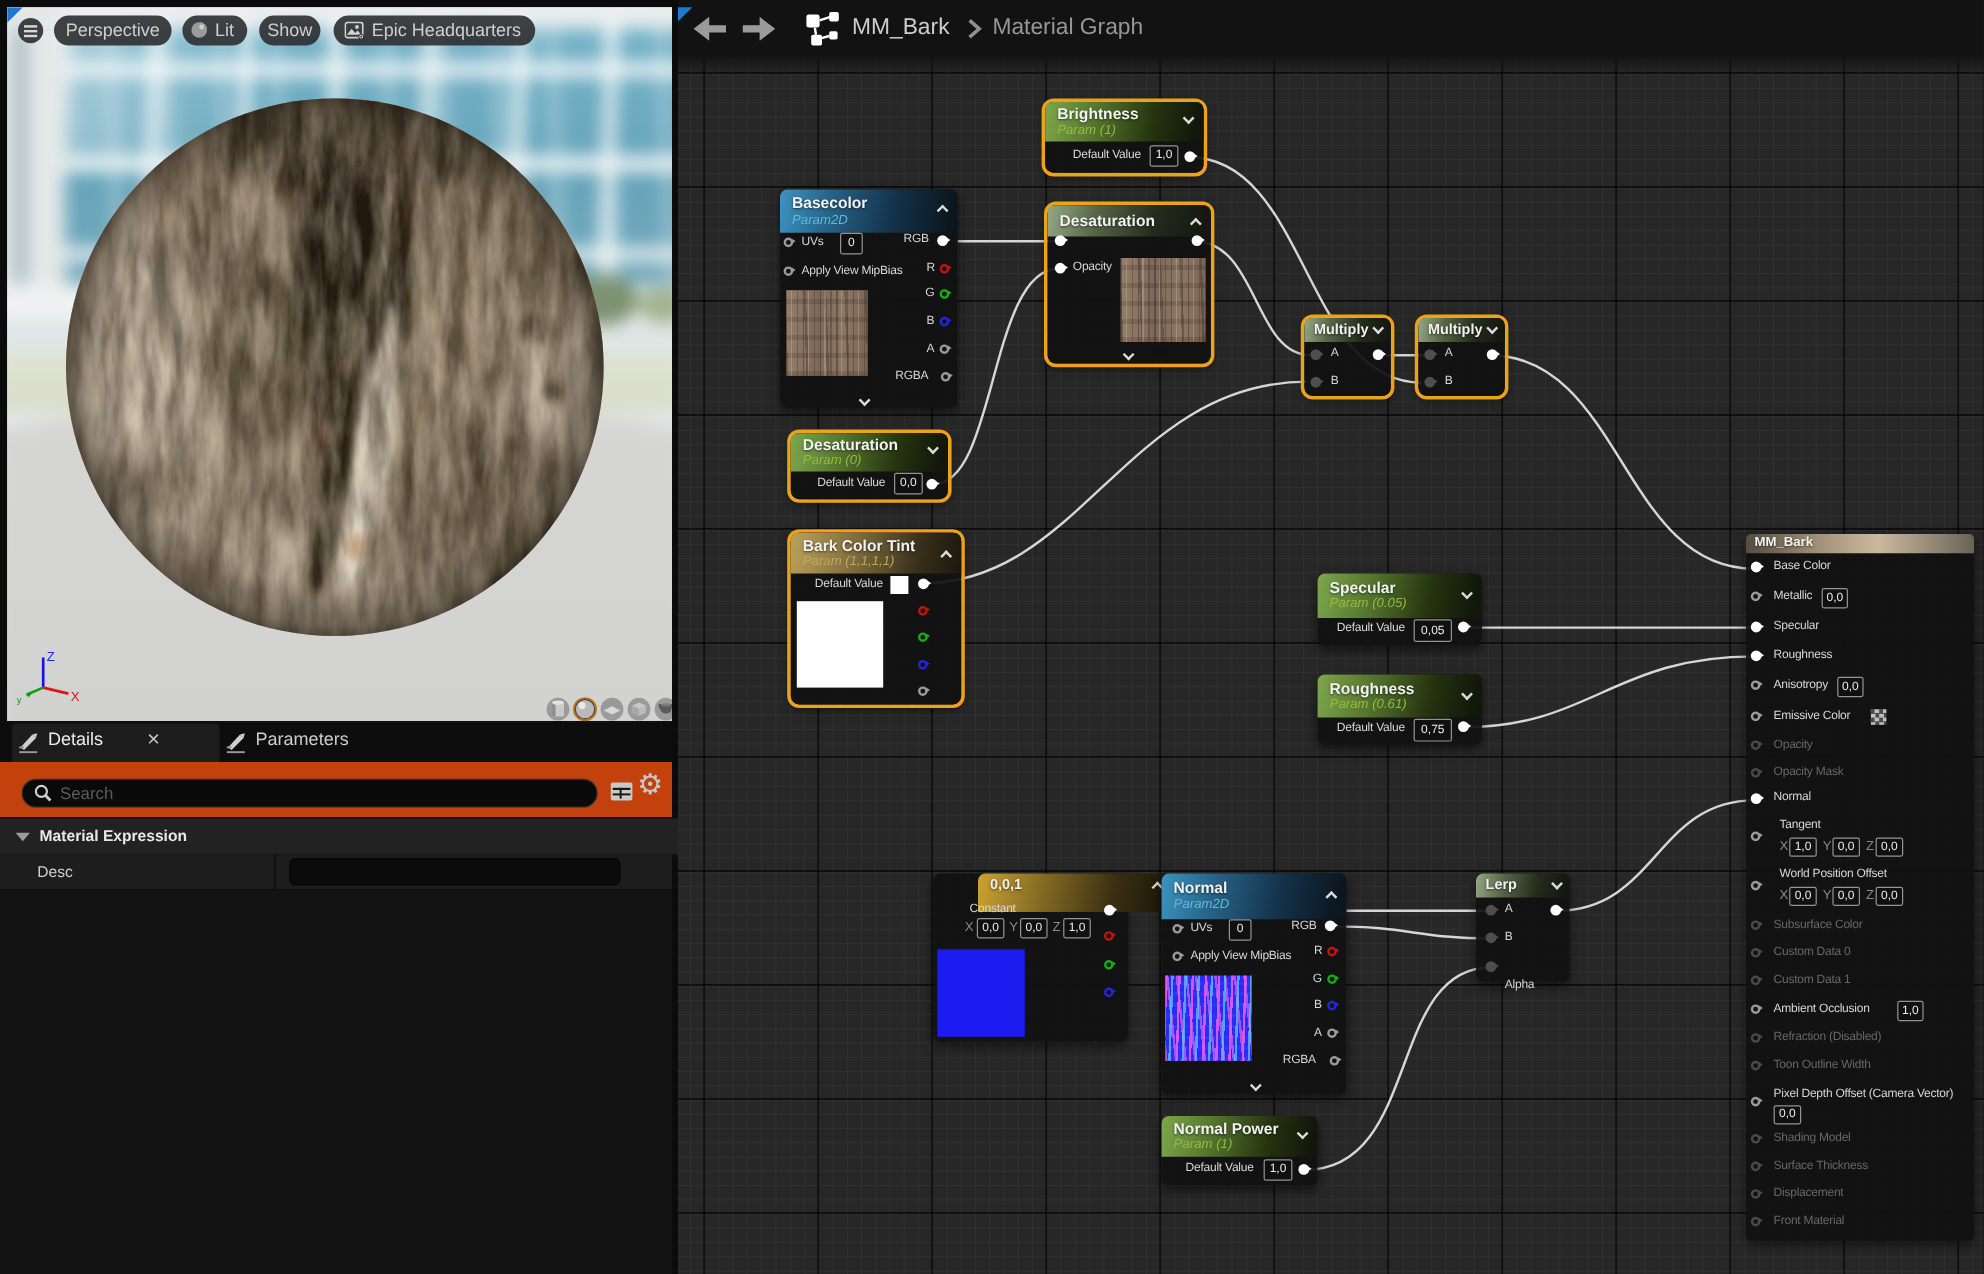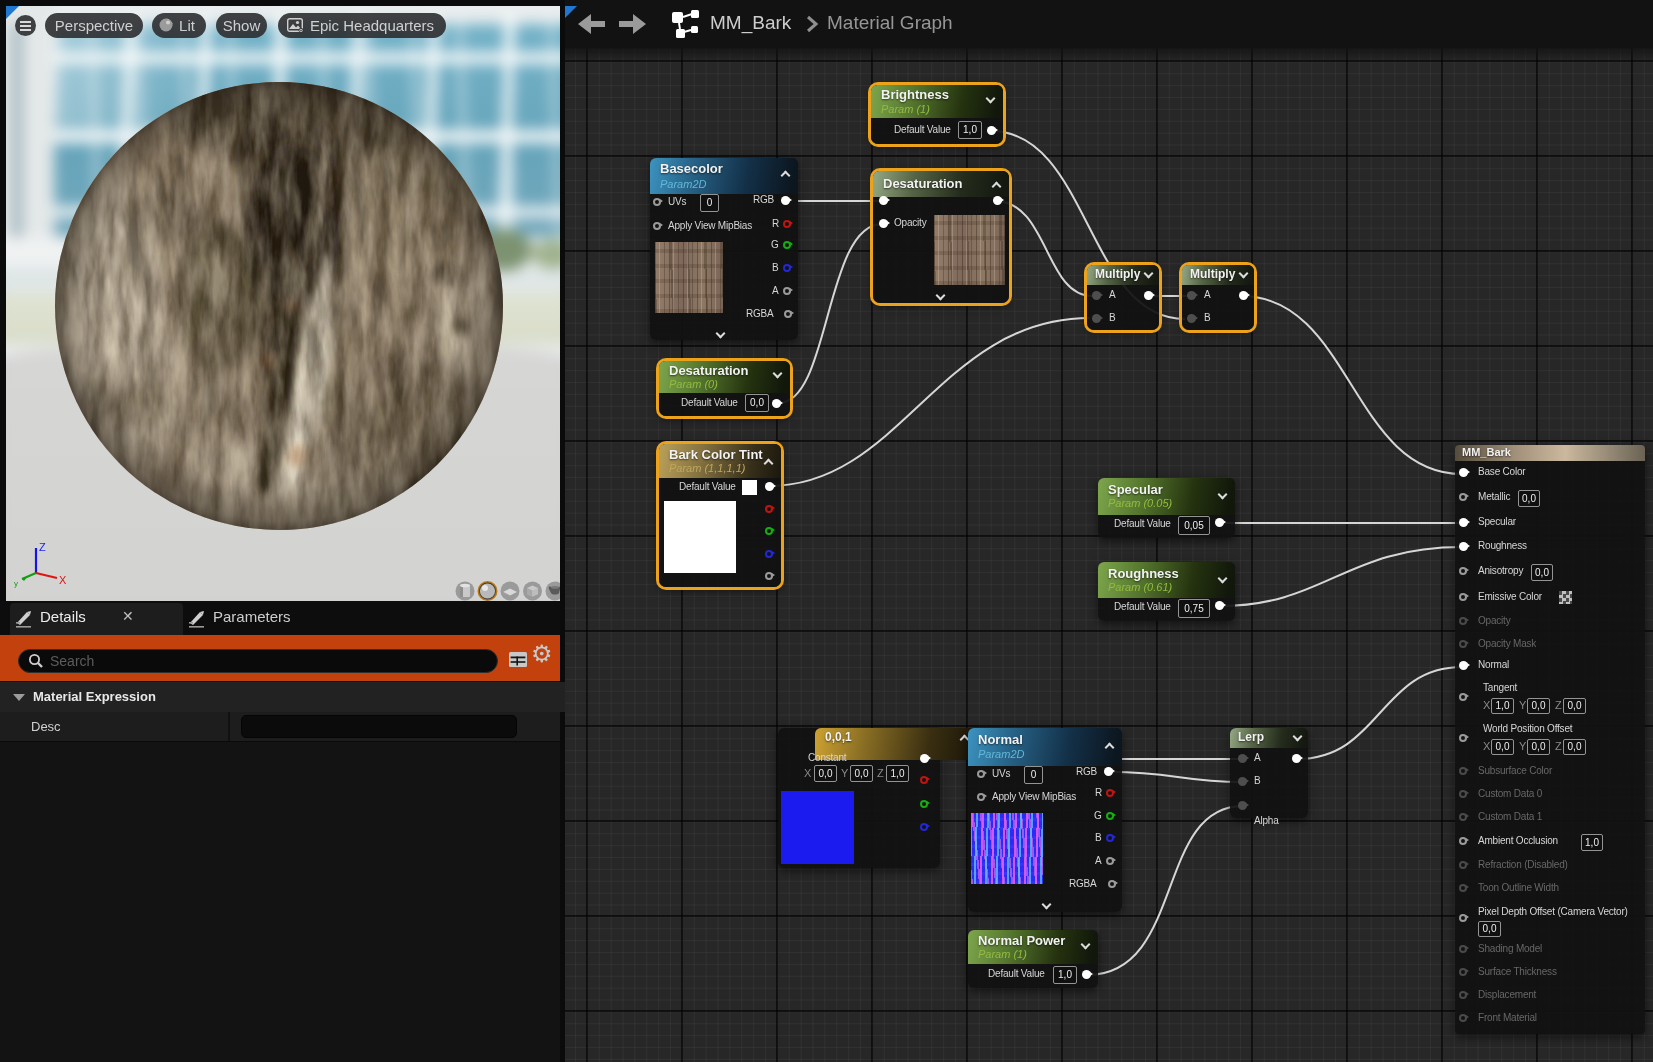--- a/index.html
+++ b/index.html
@@ -408,21 +408,21 @@
     <div class="nh hgreen" style="height:32px;">
             <span class="nt" style="top:2px;">Desaturation</span>
             <span class="ns" style="top:17px;color:#93bb41;">Param (0)</span>
             <span class="chv" style="right:8px;top:8px;"></span>
           </div>
     <span class="lbl" style="left:22px;top:36px;">Default Value</span>
     <div class="box" style="left:86px;top:33px;width:22px;height:16px;line-height:16px;">0,0</div>
     <div class="pin pw" style="left:113px;top:38px;"></div>
   </div>
 
-  <div class="node sel" style="left:94px;top:444px;width:122px;height:143px;">
+  <div class="node sel" style="left:94px;top:444px;width:142px;height:143px;">
     <div class="nh htan" style="height:34px;">
             <span class="nt" style="top:3px;">Bark Color Tint</span>
             <span class="ns" style="top:18px;color:#c0a75e;">Param (1,1,1,1)</span>
             <span class="chv chu" style="right:8px;top:12px;"></span>
           </div>
     <span class="lbl" style="left:20px;top:37px;">Default Value</span>
     <div class="a" style="left:83px;top:36px;width:15px;height:15px;background:#fff;"></div>
     <div class="pin pw" style="left:106px;top:38px;"></div>
     <div class="a" style="left:5px;top:57px;width:72px;height:72px;background:#fff;"></div>
     <div class="pin ring rr" style="left:106px;top:61px;"></div>

